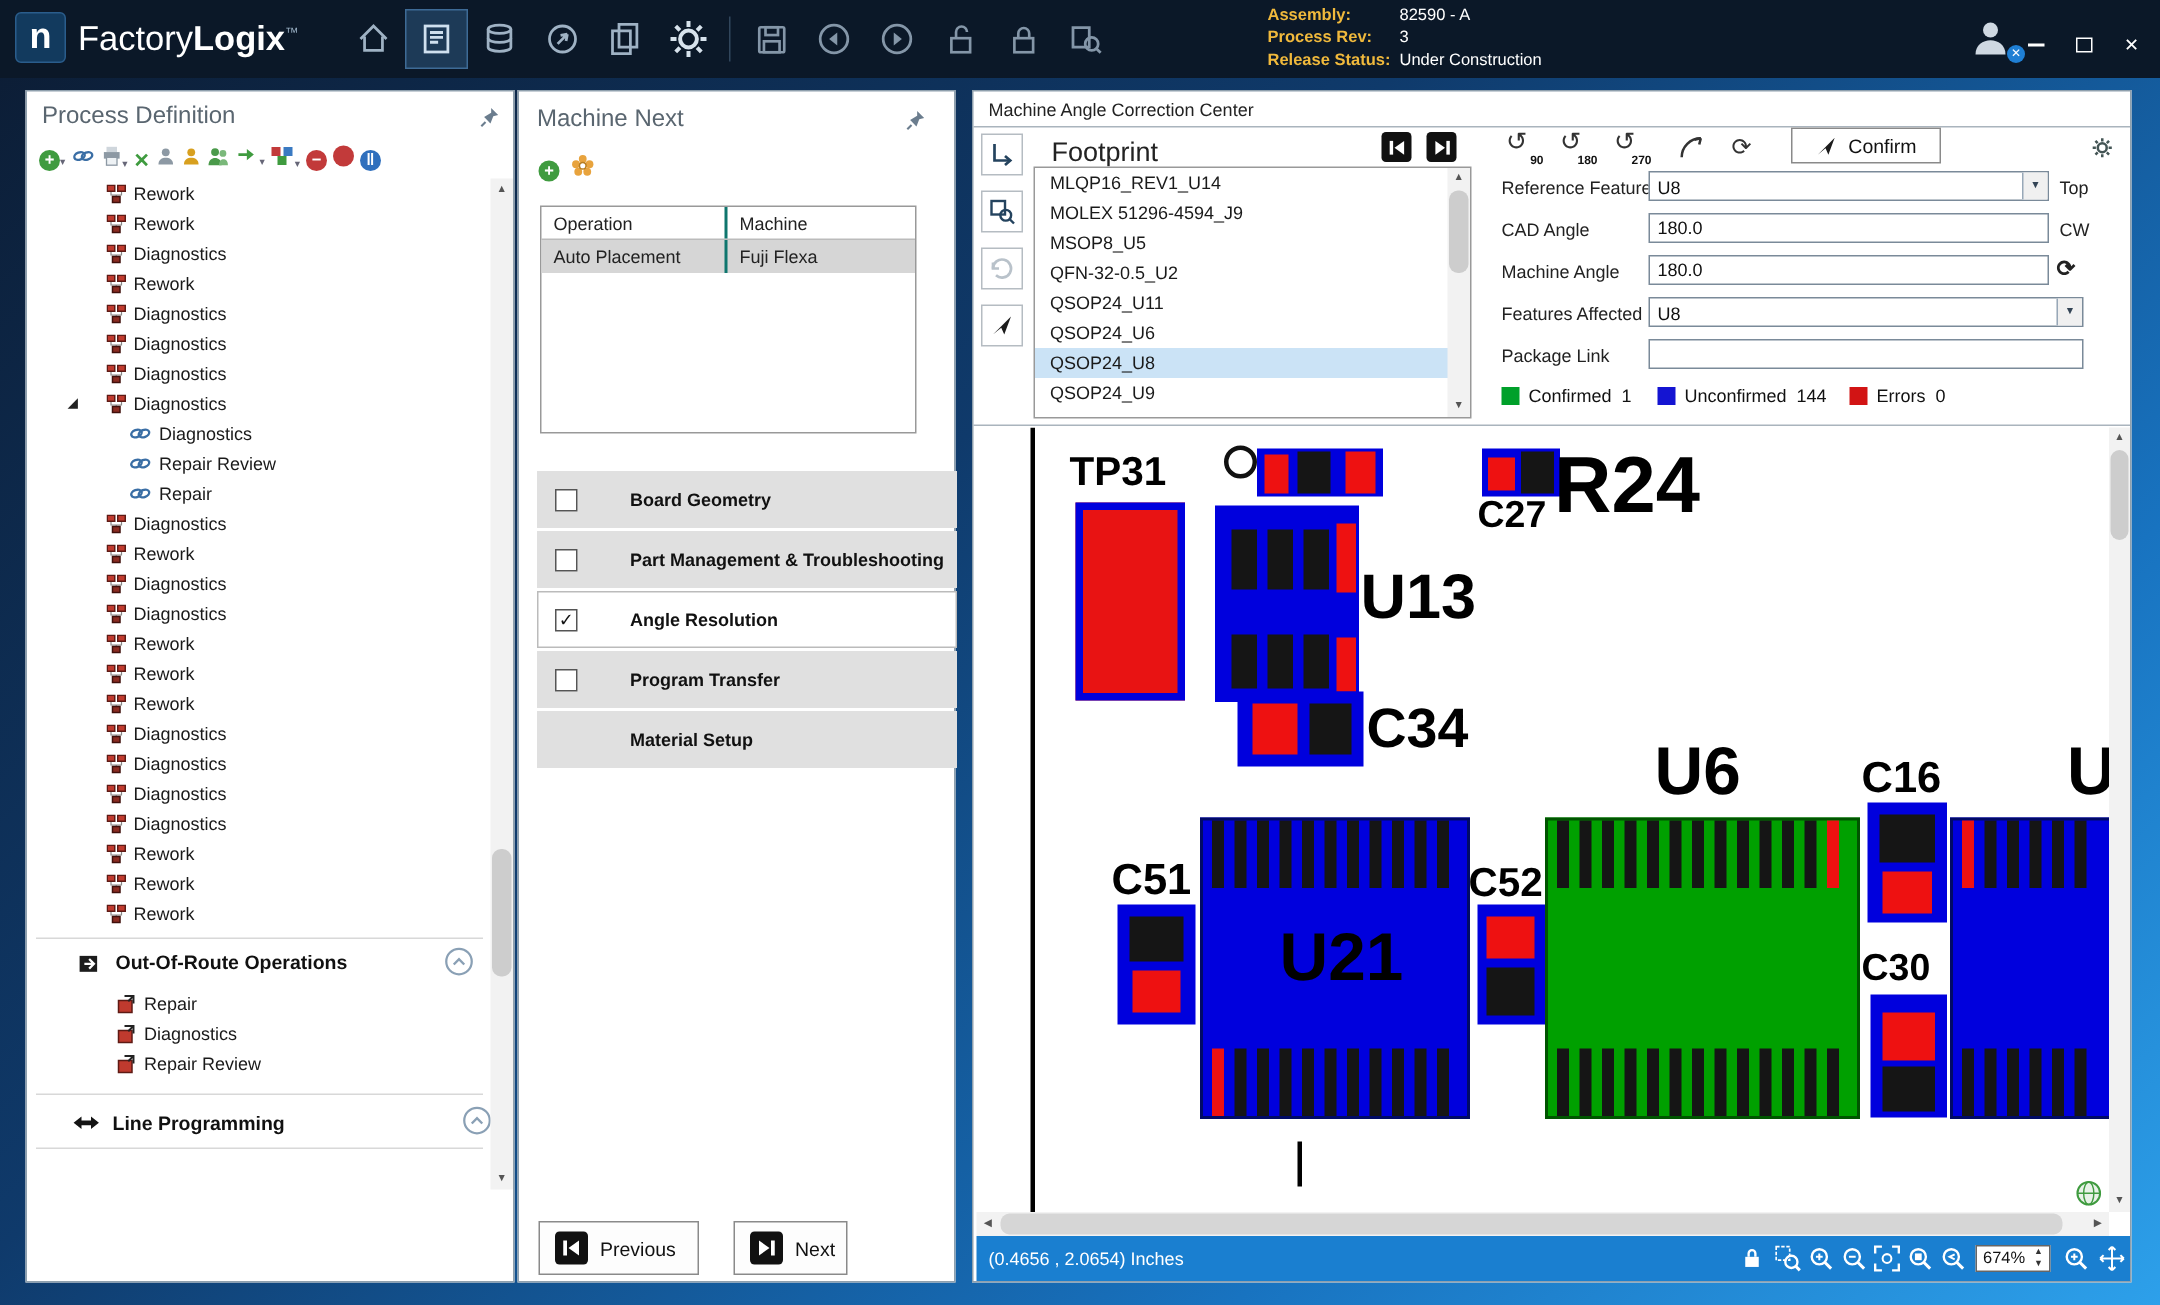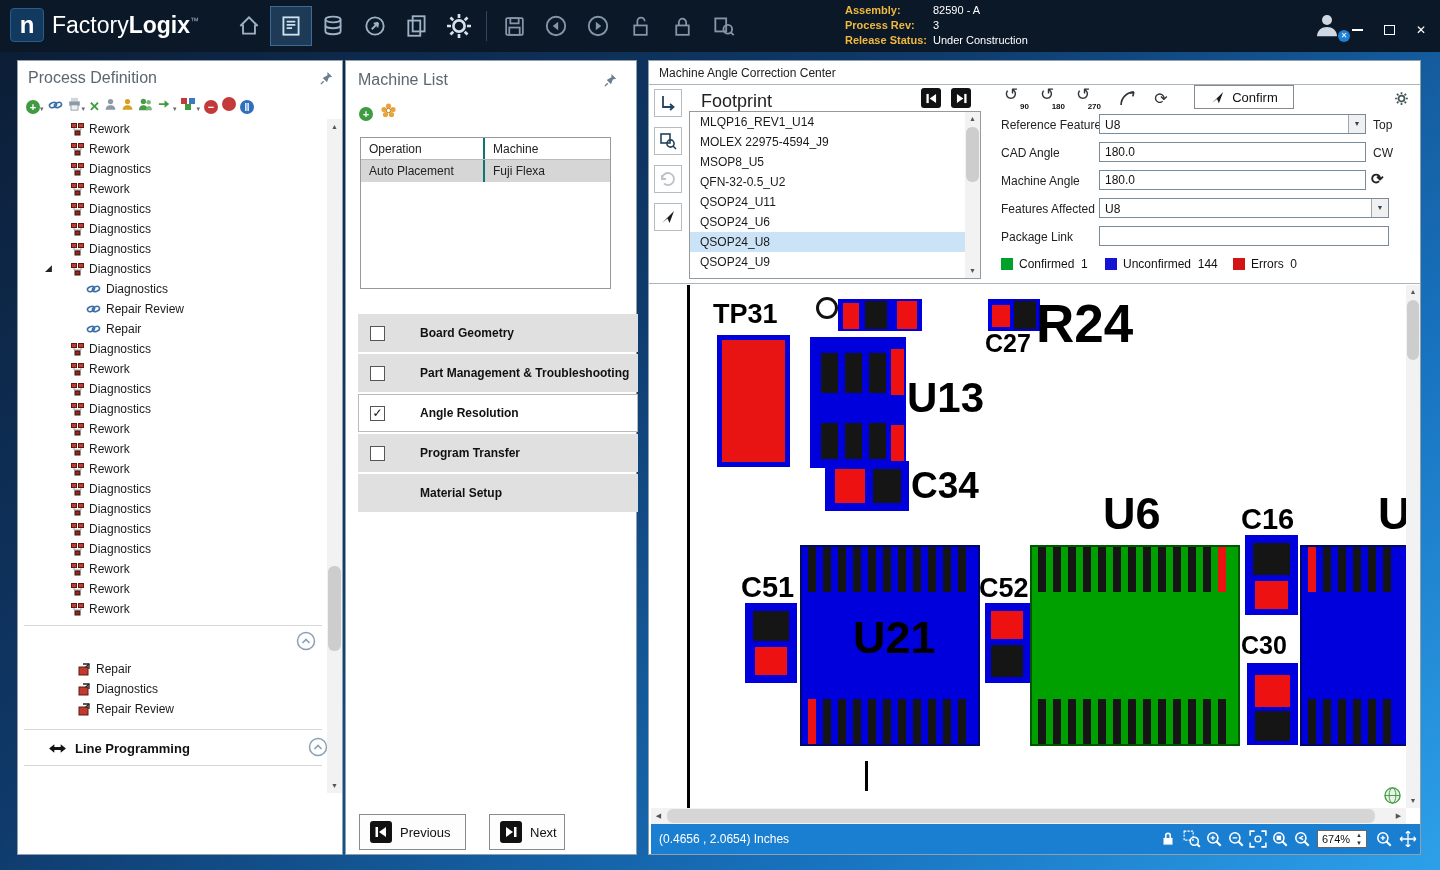--- a/index.html
+++ b/index.html
@@ -562,20 +562,29 @@
             <rect x="0.5" y="0.5" width="5" height="4" fill="#c03a2e" stroke="#5e1a14"></rect>
             <rect x="7.5" y="0.5" width="5" height="4" fill="#c03a2e" stroke="#5e1a14"></rect>
             <rect x="4" y="8" width="5" height="4" fill="#8a2a20" stroke="#40100c"></rect>
           </svg>
         </span>
         <span class="tl">Rework</span>
       </div>
     </div>
 
   <div class="sec-sep" style="top:564px;"></div>
+  <div class="sec-header" style="top:568px;">
+    <span class="sec-ic">
+        <svg width="17" height="17" viewBox="0 0 16 16">
+          <rect x="1" y="4" width="11" height="10" fill="#1c1c1c"></rect>
+          <path d="M4 9 h5 M7 6 l3 3 -3 3" stroke="#fff" stroke-width="1.4" fill="none"></path>
+        </svg>
+      </span>
+    <span class="sl">Out-Of-Route Operations</span>
+  </div>
   <svg class="promote" style="right:26px;top:570px;" viewBox="0 0 20 20">
       <circle cx="10" cy="10" r="8.5" fill="none" stroke="#8aa0b5" stroke-width="1.5"></circle>
       <path d="M6.5 12 L10 8.5 L13.5 12" fill="none" stroke="#8aa0b5" stroke-width="1.6"></path>
     </svg>
   <div class="oor-items">
       <div class="tree-row">
         <span class="tree-ic">
           <svg width="13" height="13" viewBox="0 0 13 13">
             <rect x="1" y="4" width="9" height="8" fill="#c03a2e" stroke="#5e1a14"></rect>
             <path d="M5 1 h6 v5" fill="none" stroke="#222" stroke-width="1.3"></path>
@@ -622,21 +631,21 @@
   <div class="sec-sep" style="top:704px;"></div>
 
   <div class="lscroll">
     <div class="sarr" style="top:0;">▲</div>
     <div class="thumb"></div>
     <div class="sarr" style="bottom:0;">▼</div>
   </div>
 </div>
 
 <div class="panel mid-panel">
-  <div class="panel-title" style="left:12px;top:10px;">Machine List</div>
+  <div class="panel-title" style="left:12px;top:10px;">Machine Next</div>
   <svg class="promote" style="right:18px;top:12px;width:15px;height:15px;" viewBox="0 0 16 16">
       <path d="M9 1 L14 6 L10.5 7 L8.5 12 L4 7.5 L9 4.5 Z" fill="#6b7d8e"></path>
       <line x1="5" y1="11" x2="2" y2="14" stroke="#6b7d8e" stroke-width="1.5"></line>
     </svg>
   <div class="ml-icons">
     <span><span class="mic g">+</span></span>
     <span><svg width="15" height="15" viewBox="0 0 15 15">
           <g fill="#e8a33d">
             <circle cx="7.5" cy="3" r="2.6"></circle>
             <circle cx="12" cy="6.5" r="2.6"></circle>
@@ -741,21 +750,21 @@
         </svg>
       </span>
   </div>
   <div class="fp-list">
     <div class="fp-scroll">
       <div class="sarr" style="top:0;">▲</div>
       <div class="thumb"></div>
       <div class="sarr" style="bottom:0;">▼</div>
     </div>
   <div class="fp-item">MLQP16_REV1_U14</div>
-      <div class="fp-item">MOLEX 22975-4594_J9</div>
+      <div class="fp-item">MOLEX 51296-4594_J9</div>
       <div class="fp-item">MSOP8_U5</div>
       <div class="fp-item">QFN-32-0.5_U2</div>
       <div class="fp-item">QSOP24_U11</div>
       <div class="fp-item">QSOP24_U6</div>
       <div class="fp-item selected">QSOP24_U8</div>
       <div class="fp-item">QSOP24_U9</div>
     </div>
 
   <div class="rot-btn" style="left:352px;">
       <span class="rot-glyph">↺</span>

